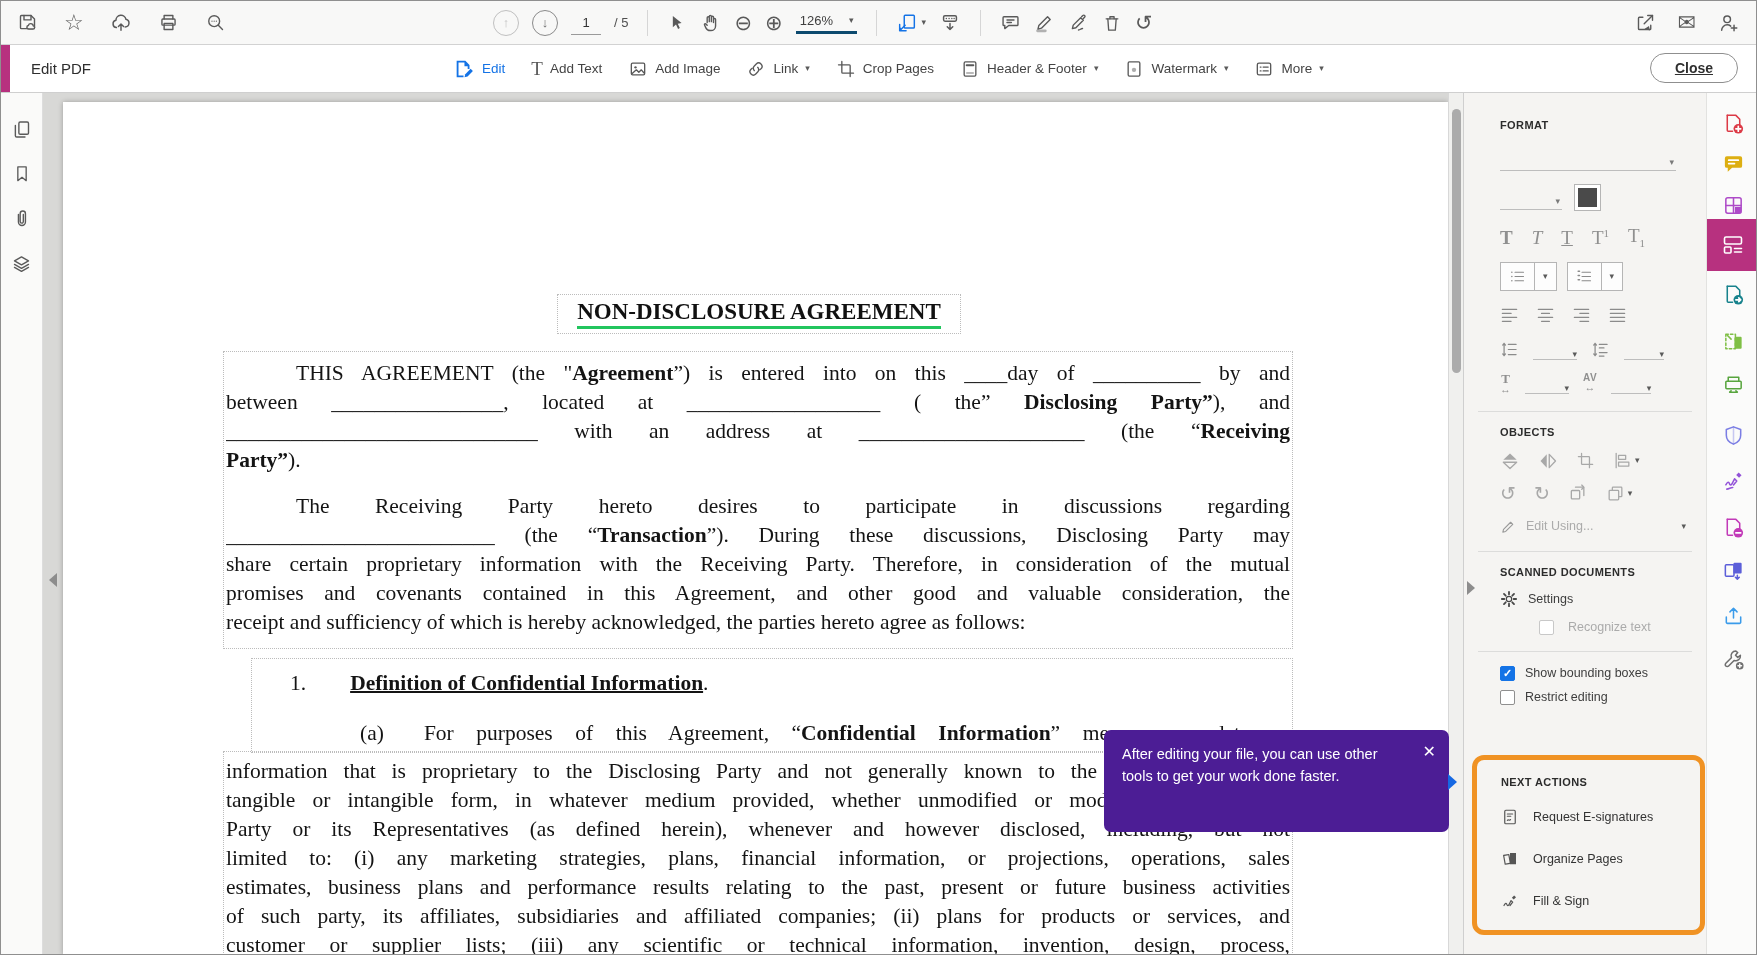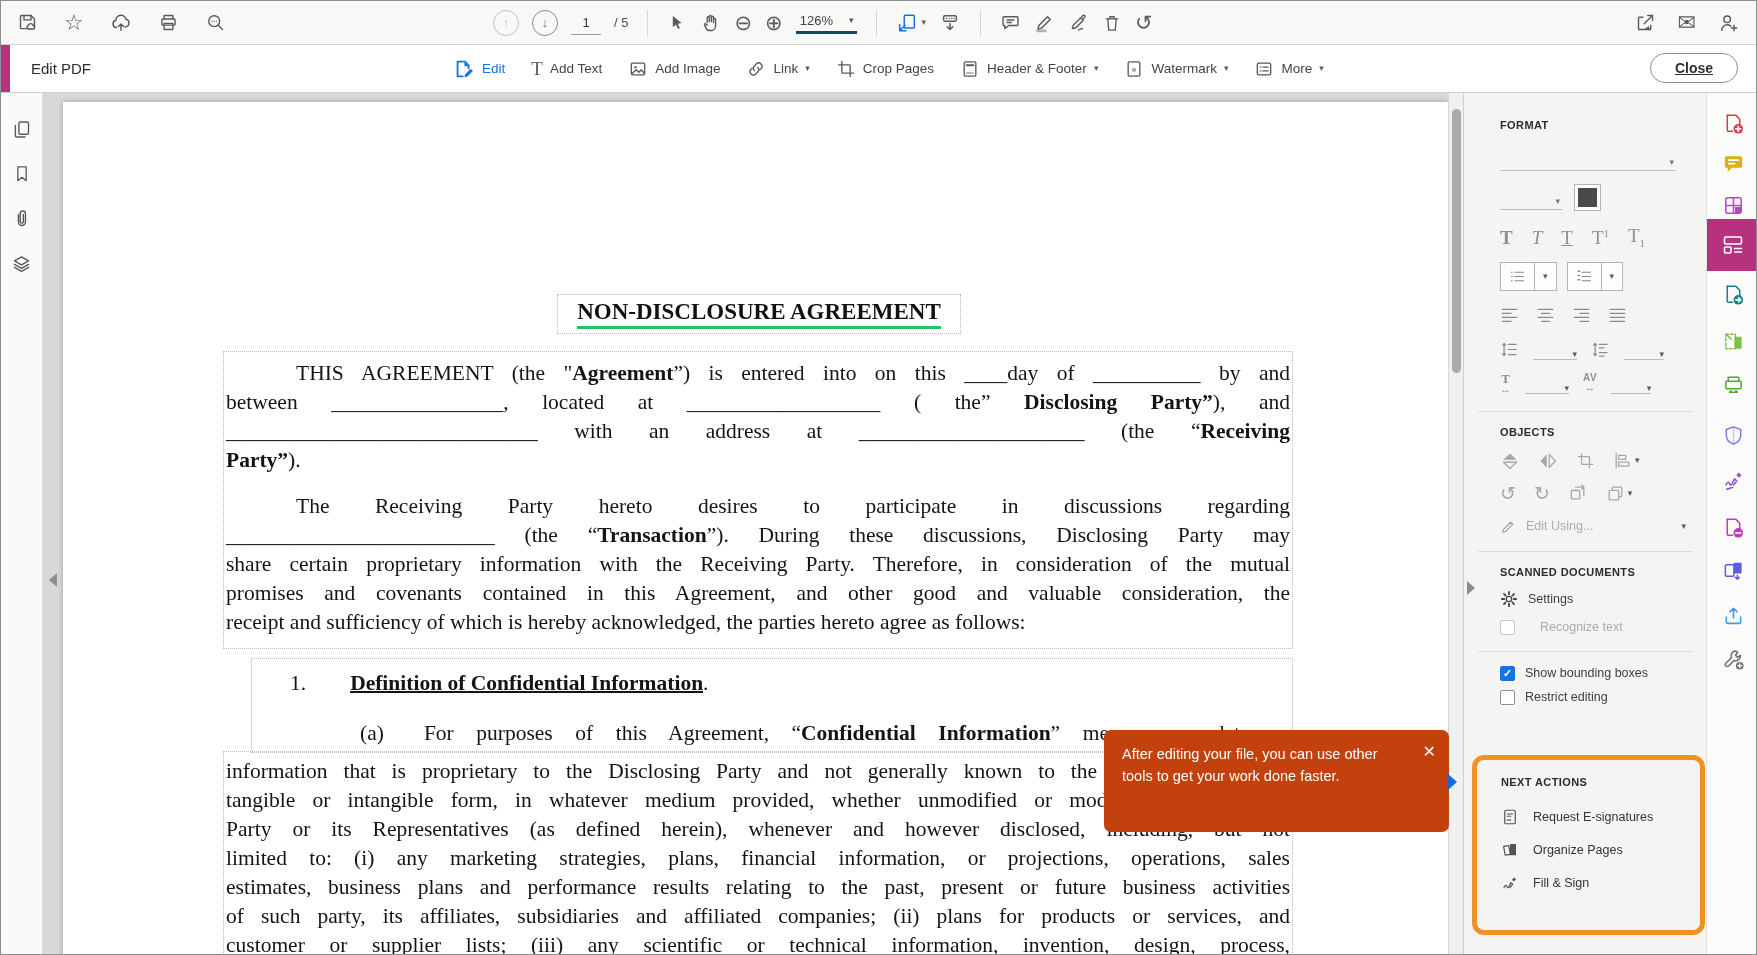--- a/index.html
+++ b/index.html
@@ -49,21 +49,21 @@
   .doc-line.ind{text-indent:70px;}
   .doc-line .b{font-weight:bold;}
   .doc-line .u{text-decoration:underline;text-decoration-thickness:2px;}
   .doc-line .gap{display:inline-block;}
   .title-line{font-family:"Liberation Serif",serif;font-size:23px;font-weight:bold;color:#111;border-bottom:3px solid #22c55e;padding-bottom:1px;}
   .scrollcol{position:absolute;right:0;top:0;width:15px;height:862px;background:#f0f0ee;border-left:1px solid #d8d8d8;box-sizing:border-box;}
   .thumb{position:absolute;left:3px;top:16px;width:9px;height:264px;background:#ababab;border-radius:5px;cursor:pointer;}
   .collapse-l{position:absolute;left:6px;top:480px;width:0;height:0;border-top:7px solid transparent;border-bottom:7px solid transparent;border-right:8px solid #8d8d8d;cursor:pointer;}
 
   
-  .tooltip{position:absolute;left:1103px;top:729px;width:345px;height:102px;background:#c2410c;border-radius:7px;box-sizing:border-box;padding:14px 70px 14px 18px;color:#fff;font-size:14.5px;line-height:1.5;z-index:30;}
+  .tooltip{position:absolute;left:1103px;top:729px;width:345px;height:102px;background:#4c1d95;border-radius:7px;box-sizing:border-box;padding:14px 70px 14px 18px;color:#fff;font-size:14.5px;line-height:1.5;z-index:30;}
   .tooltip .tclose{position:absolute;right:13px;top:10px;font-size:16px;color:#fff;cursor:pointer;}
   .tooltip .tarrow{position:absolute;right:-8px;top:44px;width:0;height:0;border-top:8px solid transparent;border-bottom:8px solid transparent;border-left:9px solid #1568e3;}
 
   
   .rpanel{position:absolute;left:1462px;top:92px;width:243px;height:862px;background:#f5f4f2;border-left:1px solid #cfcfcf;box-sizing:border-box;}
   .rp-inner{padding:26px 14px 0 36px;}
   .panel-h{font-size:11px;font-weight:bold;letter-spacing:.4px;color:#2c2c2c;}
   .hr{height:1px;background:#dcdcdb;margin:16px 0 0 -22px;}
   .expand-r{position:absolute;left:3px;top:488px;width:0;height:0;border-top:7px solid transparent;border-bottom:7px solid transparent;border-left:8px solid #8d8d8d;cursor:pointer;}
   .dd{display:flex;align-items:flex-end;justify-content:space-between;border-bottom:1px solid #bdbdbd;height:24px;cursor:pointer;}
@@ -82,21 +82,21 @@
   .mini-dd{display:flex;align-items:flex-end;justify-content:space-between;border-bottom:1px solid #bdbdbd;width:44px;height:20px;cursor:pointer;}
   .stack{display:flex;flex-direction:column;align-items:center;line-height:1;color:#8f8f8f;font-weight:bold;cursor:pointer;}
   .stack .tg{font-family:"Liberation Serif",serif;font-size:13px;}
   .stack .ar{font-size:11px;margin-top:-1px;}
   .panel-item{font-size:12.5px;color:#3d3d3d;}
   .panel-item.dim{color:#ababab;}
   .cb{width:15px;height:15px;border:1px solid #8f8f8f;border-radius:2px;background:#fff;box-sizing:border-box;display:flex;align-items:center;justify-content:center;cursor:pointer;}
   .cb.dim{border-color:#c8c8c8;}
   .cb.on{background:#1473e6;border-color:#1473e6;color:#fff;font-size:11px;font-weight:bold;}
   .next-box{position:absolute;left:8px;top:662px;width:233px;height:180px;border:5px solid #f09223;border-radius:12px;box-sizing:border-box;padding:16px 0 0 24px;background:#f5f4f2;}
-  .na-item{display:flex;align-items:center;gap:14px;margin-top:15px;font-size:12.5px;color:#333;cursor:pointer;}
+  .na-item{display:flex;align-items:center;gap:14px;margin-top:24px;font-size:12.5px;color:#333;cursor:pointer;}
   .na-item .ico{color:#555;}
 
   
   .trail{position:absolute;left:1705px;top:92px;width:52px;height:862px;background:#fbfbfa;border-left:1px solid #e2e2e0;box-sizing:border-box;}
   .rail-item{position:absolute;left:14px;width:24px;height:24px;display:flex;align-items:center;justify-content:center;cursor:pointer;}
   .rail-tile{position:absolute;left:0;top:126px;width:52px;height:52px;background:#b7317f;display:flex;align-items:center;justify-content:center;cursor:pointer;color:#fff;}
   .c-red{color:#dc3a46}.c-yel{color:#ddaf12}.c-pur{color:#ae4bc8}.c-teal{color:#17828c}
   .c-grn{color:#7fbf45}.c-grn2{color:#58a53e}.c-peri{color:#7b7ee4}.c-vio{color:#9353d8}
   .c-mag{color:#c23ab8}.c-ind{color:#5c5fd9}.c-blu{color:#3a9bea}.c-gry{color:#6f6f6f}
 </style>
@@ -571,21 +571,21 @@
       <div class="panel-h" style="margin-top:14px;">SCANNED DOCUMENTS</div>
 
       <div class="row" style="margin-top:12px;gap:10px;">
         <svg width="18" height="18" viewBox="0 0 24 24" style="color:#474747;">
             <circle cx="12" cy="12" r="3.6"></circle>
             <path d="M12 2.5v3.2M12 18.3v3.2M2.5 12h3.2M18.3 12h3.2M5.3 5.3l2.3 2.3M16.4 16.4l2.3 2.3M18.7 5.3l-2.3 2.3M7.6 16.4l-2.3 2.3" stroke-width="2.4"></path>
           </svg>
         <span class="panel-item">Settings</span>
       </div>
 
-      <div class="row" style="margin-top:12px;gap:25px;">
+      <div class="row" style="margin-top:12px;gap:14px;margin-left:39px;">
         <span class="cb dim"></span>
         <span class="panel-item dim">Recognize text</span>
       </div>
 
       <div class="hr"></div>
 
       <div class="row" style="margin-top:14px;gap:10px;">
         <span class="cb on">
             <span>✓</span>
           </span>

